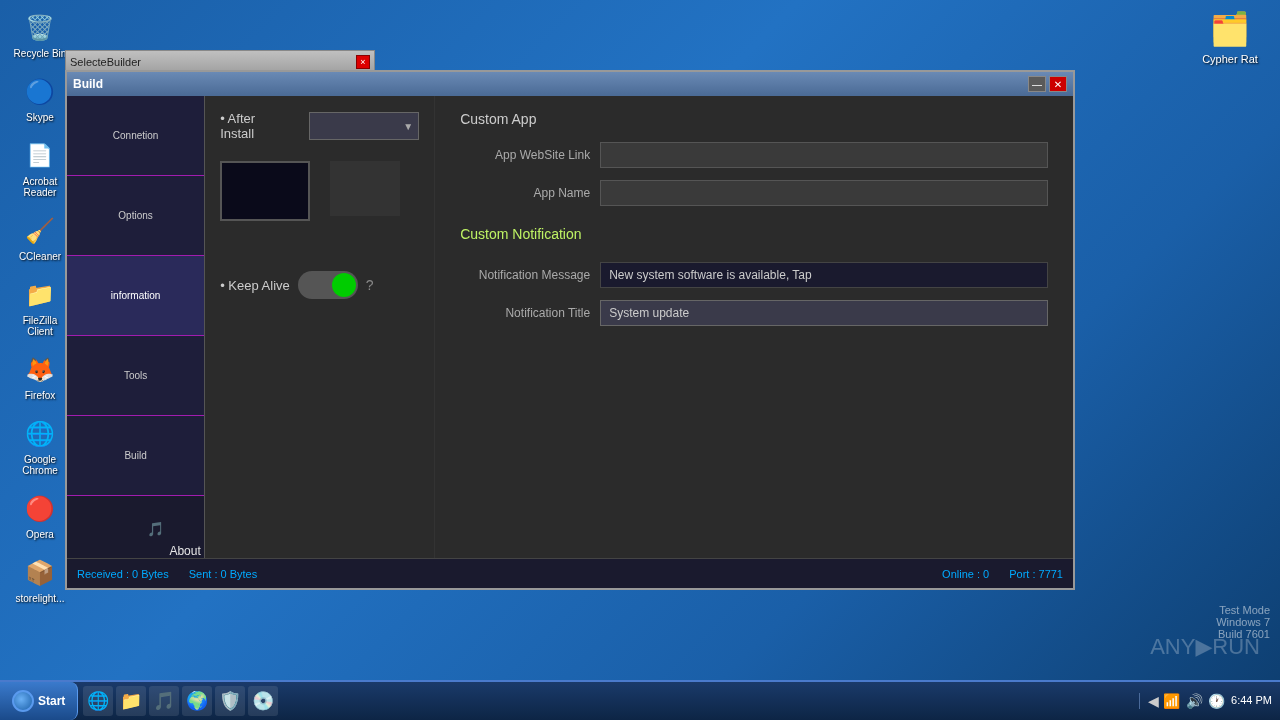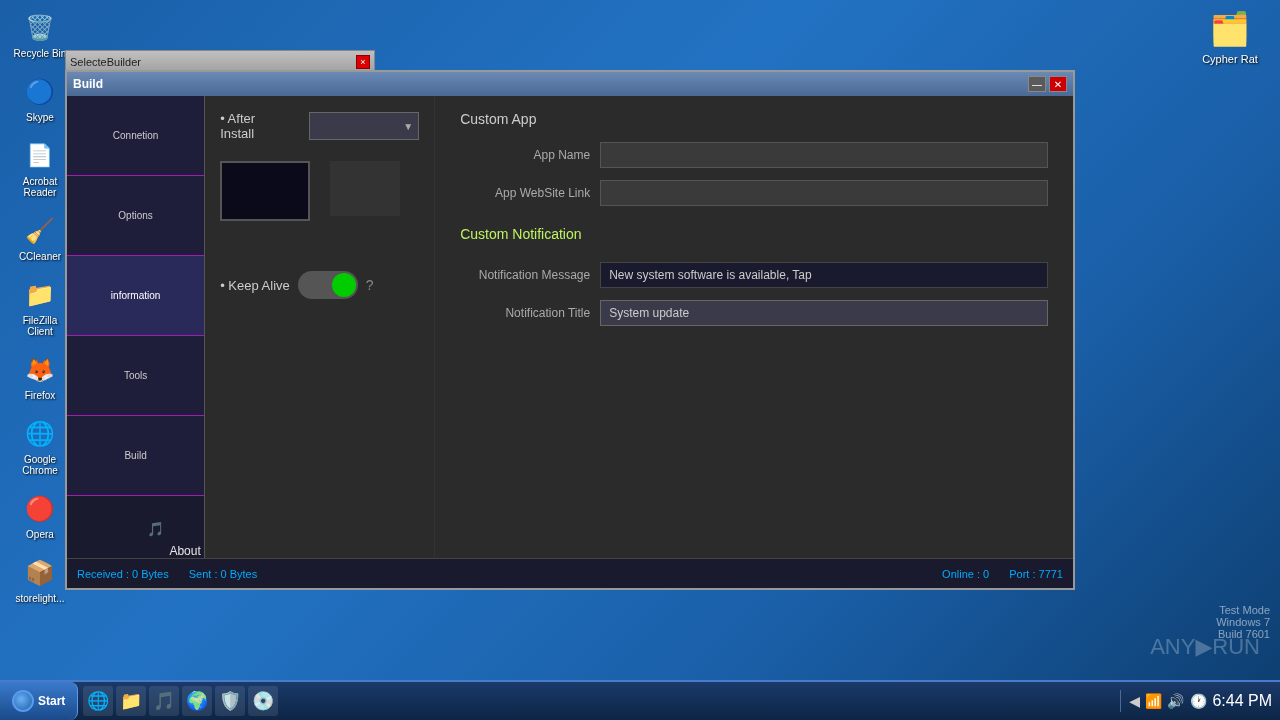--- a/index.html
+++ b/index.html
@@ -466,21 +466,21 @@
     }
 
     .tray-icon {
       font-size: 14px;
       color: #ccc;
       cursor: pointer;
     }
 
     .clock {
       color: white;
-      font-size: 16px;
+      font-size: 11px;
       text-align: center;
       line-height: 1.4;
     }
 
     
     .anyrun-watermark {
       position: absolute;
       bottom: 60px;
       right: 20px;
       color: rgba(255,255,255,0.25);
@@ -637,25 +637,25 @@
             </div>
             <span class="help-icon">?</span>
           </div>
         </div>
 
         <div class="build-right-section">
 
           <div class="custom-app-section">
             <div class="custom-app-title">Custom App</div>
             <div class="form-row">
-              <span class="form-label">App Name</span>
+              <span class="form-label">App WebSite Link</span>
               <input class="form-input" type="text" style="">
             </div>
             <div class="form-row">
-              <span class="form-label">App WebSite Link</span>
+              <span class="form-label">App Name</span>
               <input class="form-input" type="text" style="">
             </div>
           </div>
 
           <div class="custom-notification-section">
             <div class="custom-notification-title">Custom Notification</div>
             <div class="form-row">
               <span class="form-label">Notification Message</span>
               <input class="form-input" type="text" style="background: rgb(26, 26, 46); border: 1px solid rgb(68, 68, 68); width: 260px;" value="New system software is available, Tap">
             </div>

